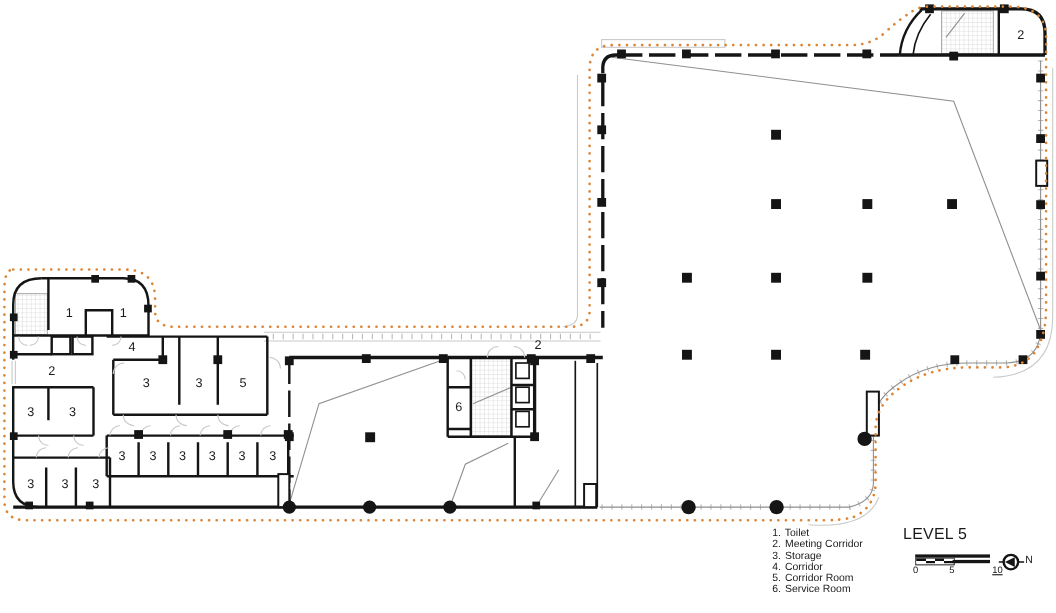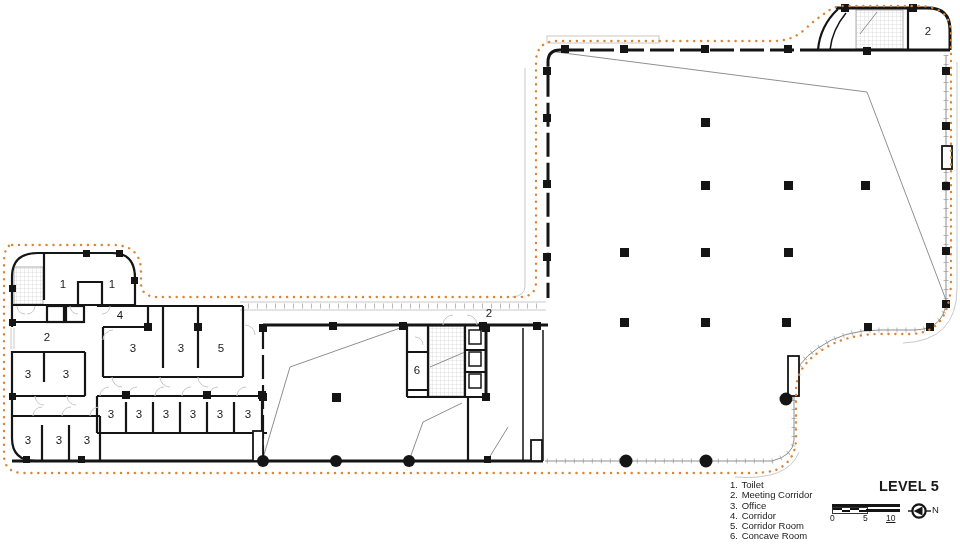--- a/index.html
+++ b/index.html
@@ -15,34 +15,34 @@
   .w15{stroke:var(--wall);fill:none;stroke-width:1.5;}
   .dash{stroke-dasharray:24 6;}
   .thin{stroke:var(--gray);fill:none;stroke-width:1;}
   .lt{stroke:var(--lt);fill:none;stroke-width:1;}
   .tick{stroke:#b9b9b9;fill:none;stroke-width:5;stroke-dasharray:1 8;}
   .col{fill:var(--wall);stroke:none;}
   .whitebox{fill:#fff;stroke:var(--wall);stroke-width:1.8;}
   .dots{stroke:var(--orange);fill:none;stroke-width:2.4;stroke-linecap:round;stroke-dasharray:0.1 6.8;}
   .roomnum{font-family:"Liberation Sans",sans-serif;font-size:11.5px;fill:var(--ink);text-anchor:middle;}
   
-  .legend{position:absolute;left:702px;top:480px;font-size:9.5px;line-height:10.3px;margin-left:28px;}
+  .legend{position:absolute;left:702px;top:480px;font-size:9.5px;line-height:10.3px;}
   .leg-row{white-space:nowrap;}
   .leg-num{display:inline-block;min-width:9px;}
-  .title{position:absolute;left:879px;top:478px;font-size:14.5px;font-weight:bold;letter-spacing:0.2px;}
+  .title{position:absolute;left:821px;top:478px;font-size:14.5px;font-weight:normal;letter-spacing:0.2px;}
   .scalebar{position:absolute;left:832px;top:504px;width:68px;}
   .sb-top{height:2.5px;background:var(--wall);}
   .sb-mid{position:relative;height:5px;}
   .sb-checker{position:absolute;left:0;top:0;width:34px;height:5px;border:0.5px solid #333;}
   .sb-c1{height:2.2px;background:repeating-linear-gradient(90deg,#111 0 8.5px,#fff 8.5px 17px);}
   .sb-c2{height:2.2px;background:repeating-linear-gradient(90deg,#fff 0 8.5px,#111 8.5px 17px);}
   .sb-solid{position:absolute;left:34px;right:0;bottom:0;height:2.5px;background:var(--wall);}
   .sb-ticks{position:relative;height:10px;font-size:8.5px;}
   .sb-ticks span{position:absolute;top:1px;}
-  .sb-t0{left:-2px;} .sb-t1{left:31px;} .sb-t2{left:54px;text-decoration:underline;}
+  .sb-t0{left:-2px;} .sb-t1{left:31px;} .sb-t2{left:70px;text-decoration:underline;}
   .north{position:absolute;left:905px;top:501px;width:42px;height:20px;}
   .north svg{position:absolute;left:0;top:0;}
   .north-label{position:absolute;left:27px;top:3px;font-size:9.5px;}
 </style>
 </head>
 <body>
 
 <div class="stage">
 
   <svg class="plan" width="960" height="557" viewBox="0 0 960 557">
@@ -258,24 +258,24 @@
         <text x="248" y="418" class="roomnum">3</text>
         <text x="417" y="374" class="roomnum">6</text>
         <text x="489" y="317" class="roomnum">2</text>
         <text x="928" y="35" class="roomnum">2</text>
       </g>
   </svg>
 
   <div class="legend" id="legend">
       <div class="leg-row"><span class="leg-num">1.</span><span> Toilet</span></div>
       <div class="leg-row"><span class="leg-num">2.</span><span> Meeting Corridor</span></div>
-      <div class="leg-row"><span class="leg-num">3.</span><span> Office</span></div>
+      <div class="leg-row"><span class="leg-num">3.</span><span> Storage</span></div>
       <div class="leg-row"><span class="leg-num">4.</span><span> Corridor</span></div>
       <div class="leg-row"><span class="leg-num">5.</span><span> Corridor Room</span></div>
-      <div class="leg-row"><span class="leg-num">6.</span><span> Concave Room</span></div>
+      <div class="leg-row"><span class="leg-num">6.</span><span> Service Room</span></div>
     </div>
 
   <div class="title">LEVEL 5</div>
 
   <div class="scalebar">
     <div class="sb-top"></div>
     <div class="sb-mid">
       <div class="sb-checker">
         <div class="sb-c1"></div>
           <div class="sb-c2"></div>

